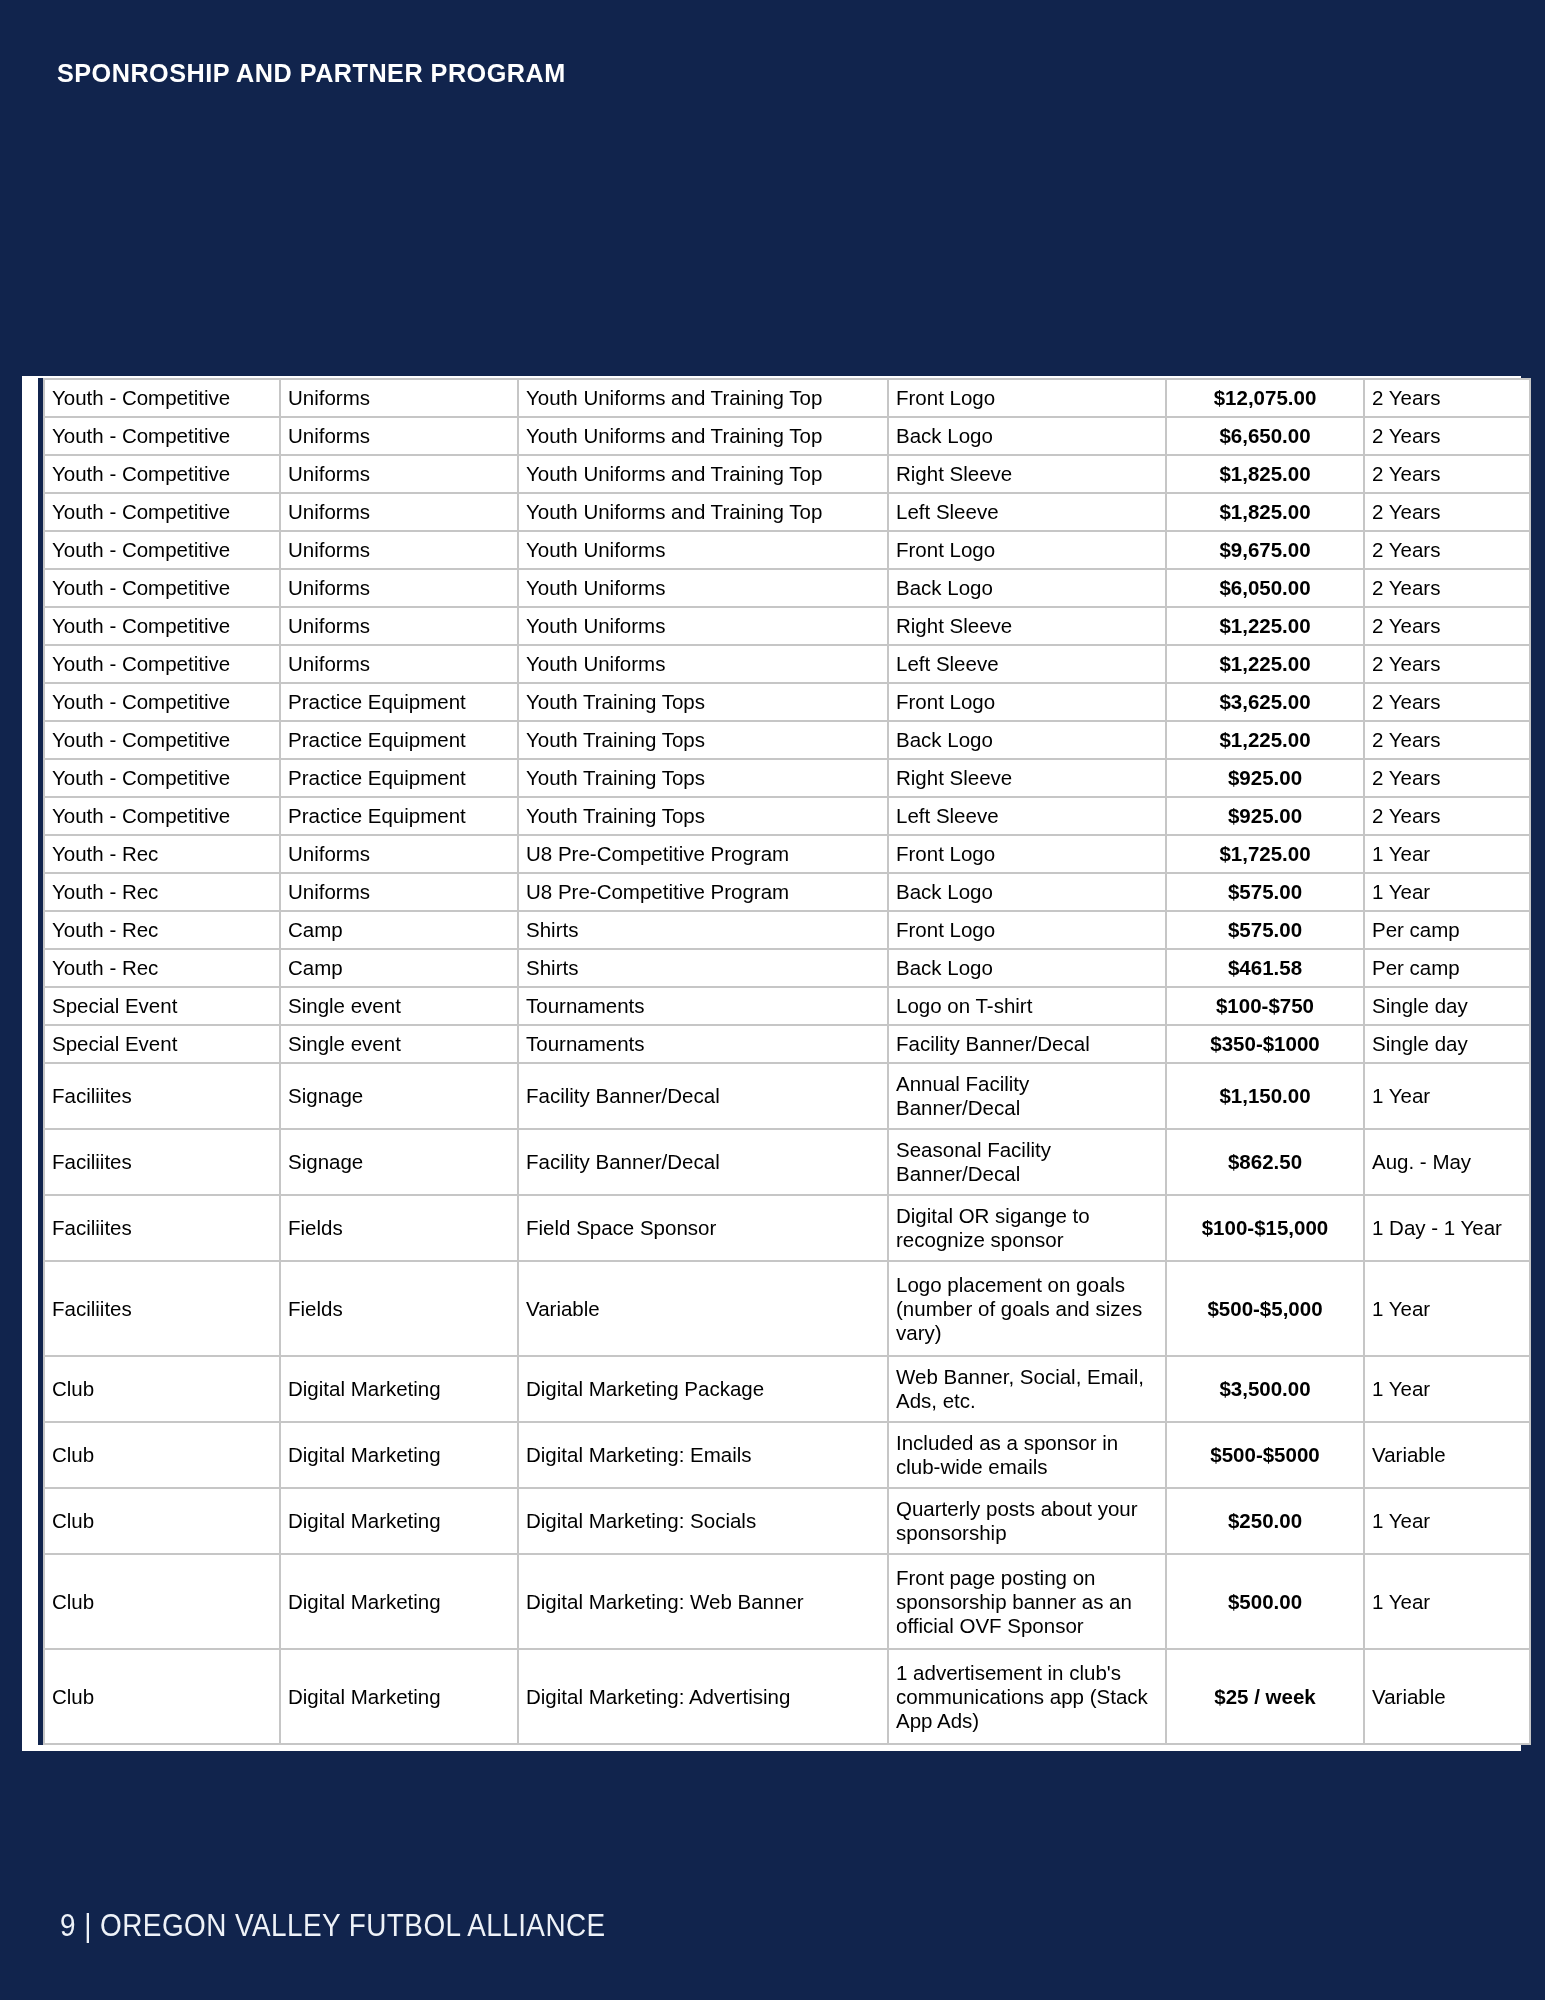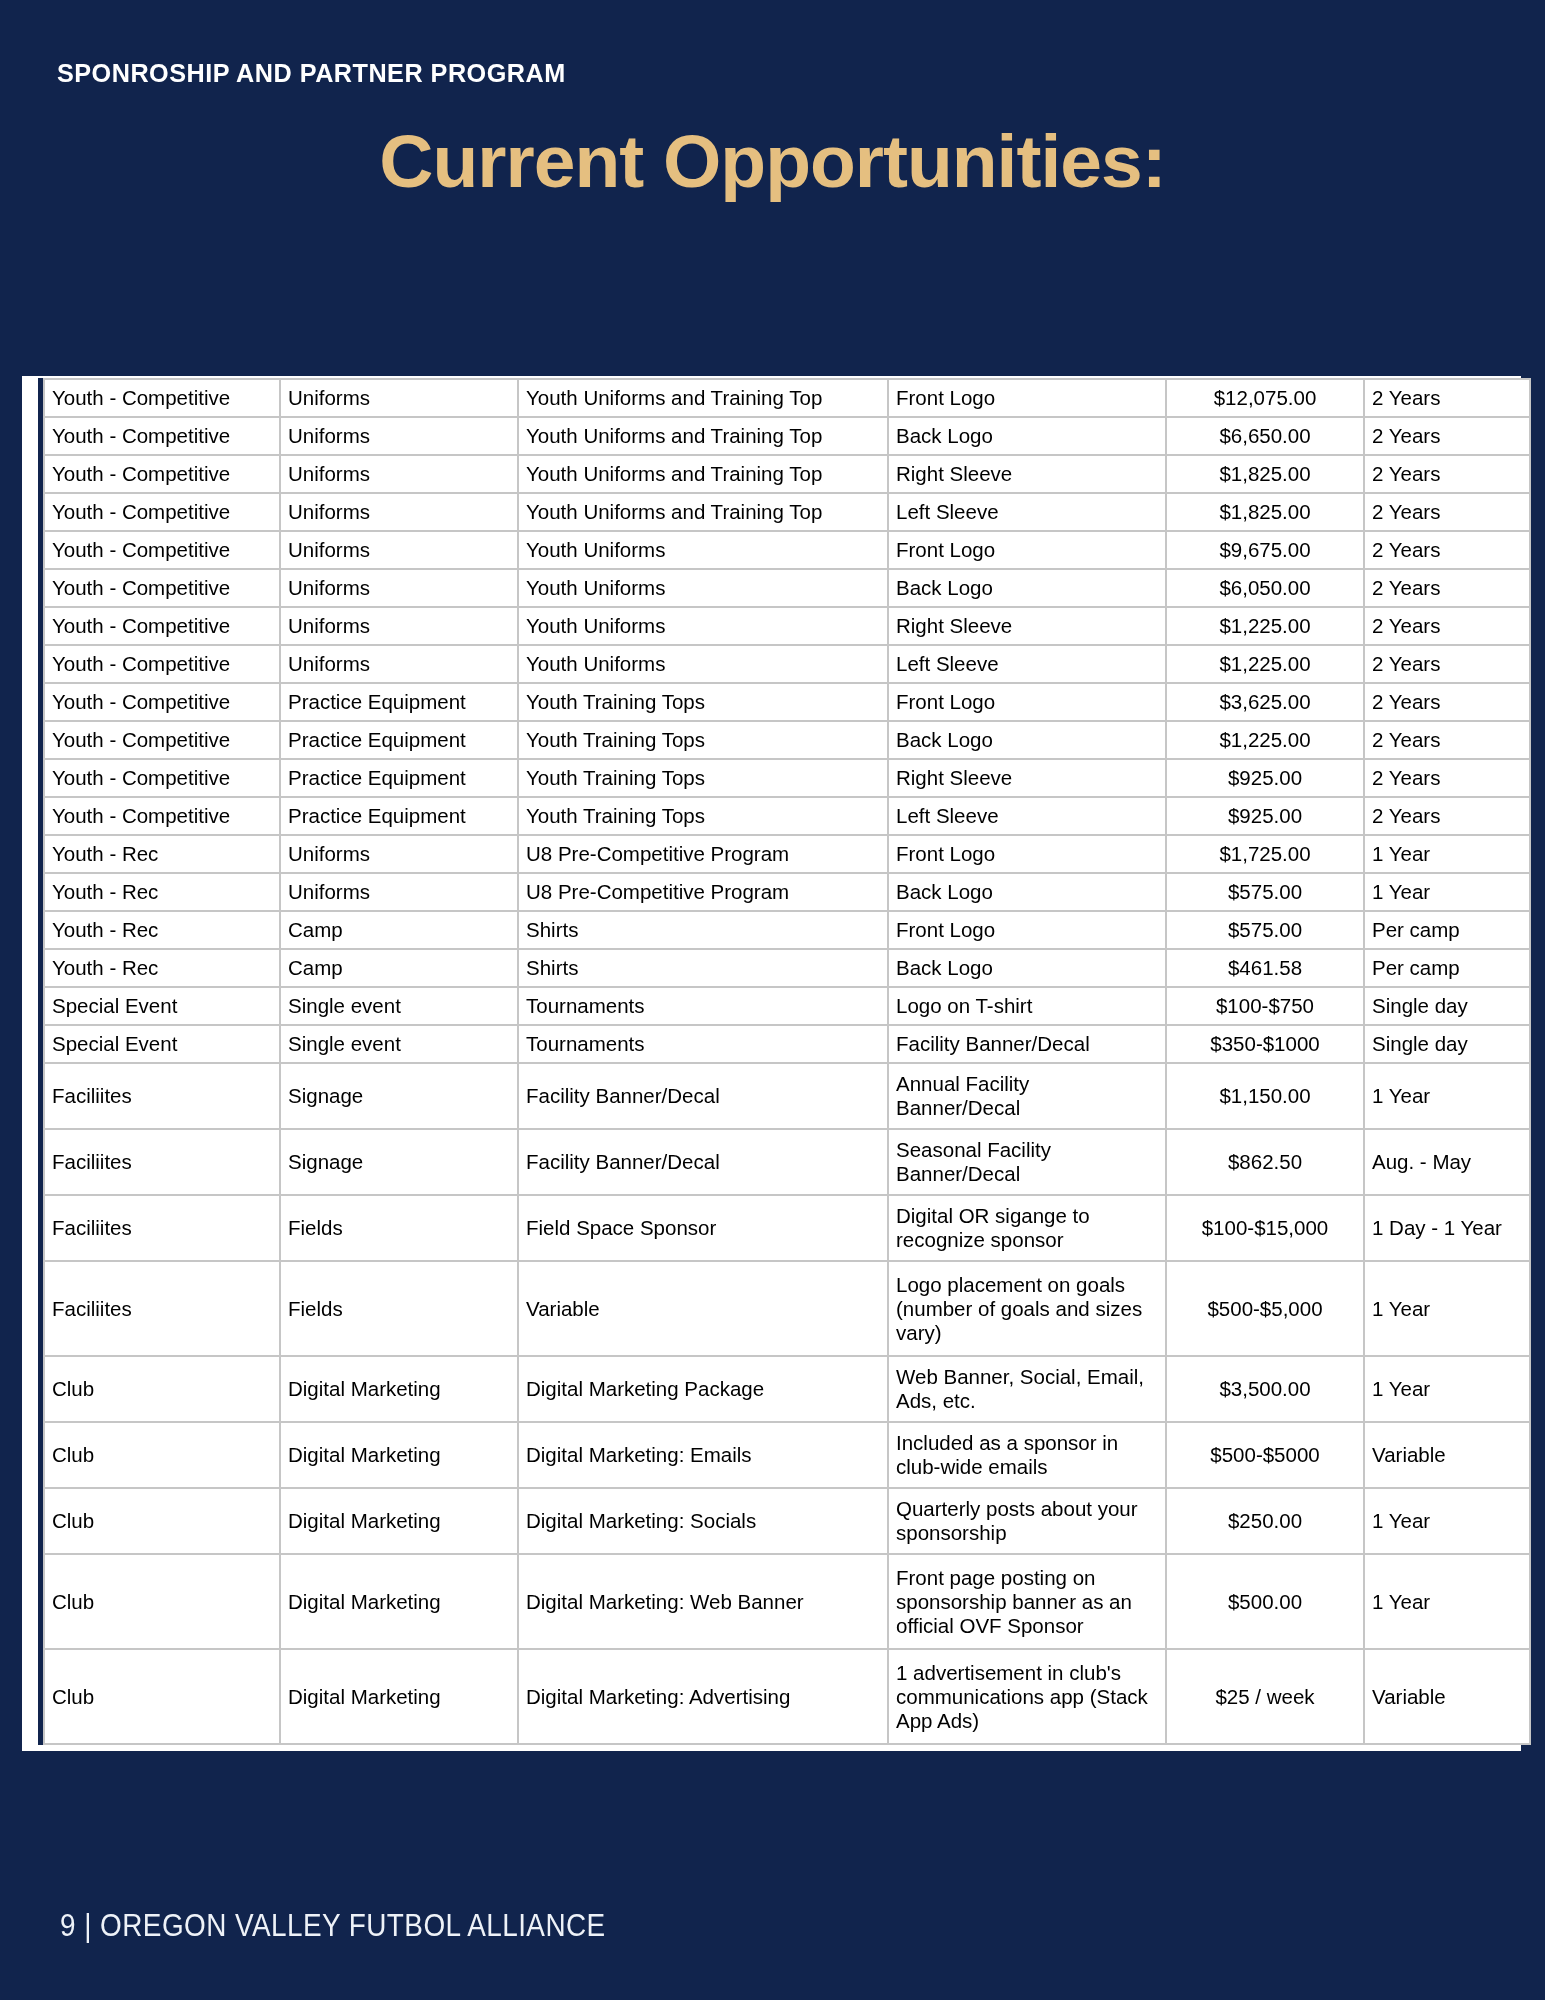--- a/index.html
+++ b/index.html
@@ -40,39 +40,38 @@
   table.opps td{
     border:2px solid #c6c6c6;
     padding:3px 7px;
     font-size:20.5px;
     line-height:24px;
     color:#000000;
     vertical-align:middle;
     overflow:hidden;
     word-wrap:break-word;
   }
-  table.opps td.price{text-align:center;}
+  table.opps td.price{text-align:center;font-weight:bold;}
   table.opps tr{height:38px;}
   table.opps tr.r2{height:66px;}
   table.opps tr.r3{height:95px;}
   .footer{
     position:absolute;left:60px;top:1908px;
     color:#eef2f8;font-size:31px;font-weight:400;
     letter-spacing:0.5px;
     transform:scaleX(0.9);transform-origin:left center;
   }
 </style>
 </head>
 <body>
 
 <div class="page">
 
   <div class="eyebrow">SPONROSHIP AND PARTNER PROGRAM</div>
 
-  <h1 class="title">Current Opportunities:</h1>
 
   <div class="table-frame">
     <div class="navy-strip"></div>
     <table class="opps">
       <colgroup>
           <col style="width: 236px;">
           <col style="width: 238px;">
           <col style="width: 370px;">
           <col style="width: 278px;">
           <col style="width: 198px;">

